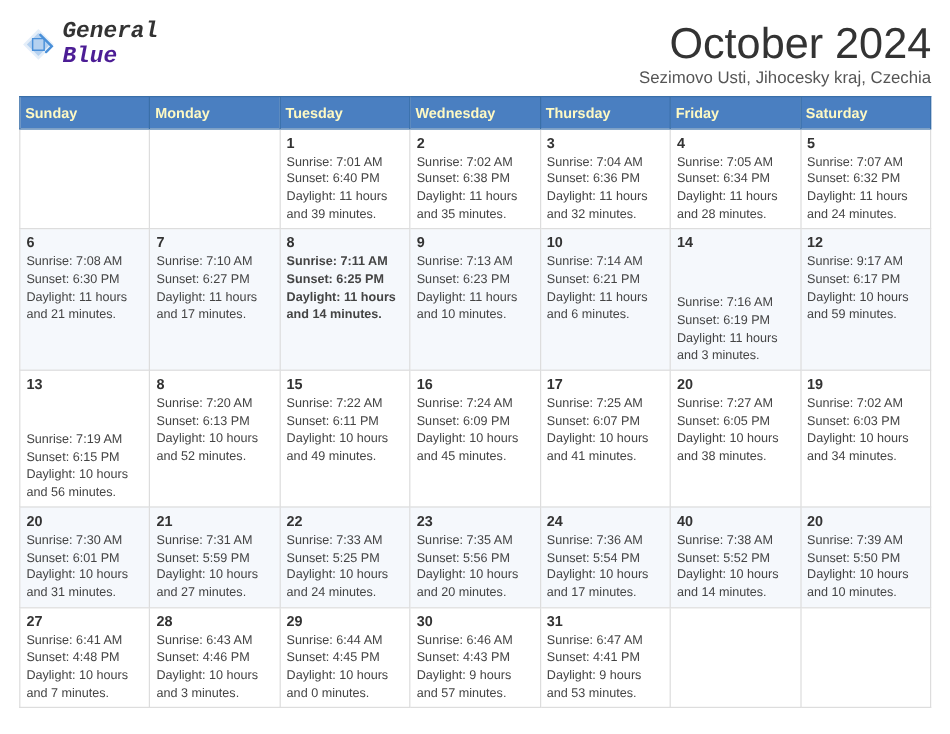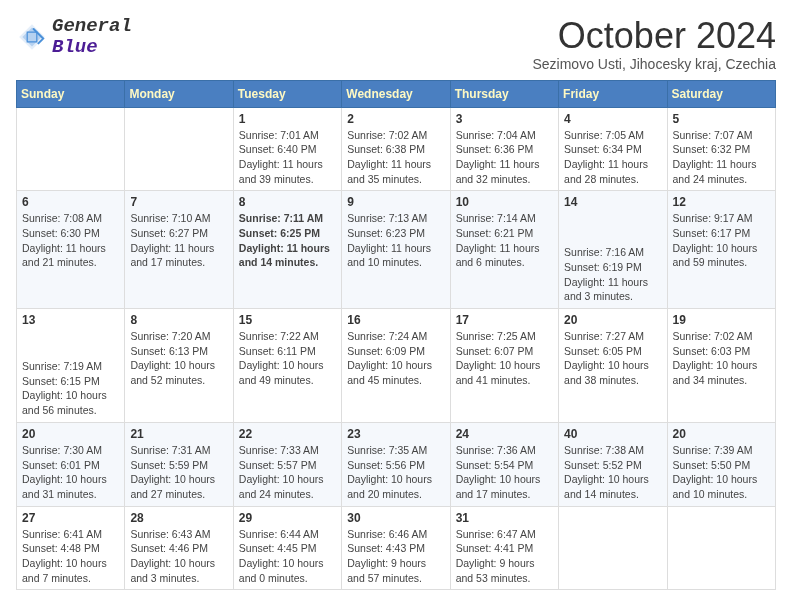--- a/index.html
+++ b/index.html
@@ -258,21 +258,21 @@
         </td>
         <td>
           <span class="day-number">21</span>
           <div class="day-info" style="white-space: pre-line;">Sunrise: 7:31 AM
 Sunset: 5:59 PM
 Daylight: 10 hours and 27 minutes.</div>
         </td>
         <td>
           <span class="day-number">22</span>
           <div class="day-info" style="white-space: pre-line;">Sunrise: 7:33 AM
-Sunset: 5:57 PM
+Sunset: 5:25 PM
 Daylight: 10 hours and 24 minutes.</div>
         </td>
         <td>
           <span class="day-number">23</span>
           <div class="day-info" style="white-space: pre-line;">Sunrise: 7:35 AM
 Sunset: 5:56 PM
 Daylight: 10 hours and 20 minutes.</div>
         </td>
         <td>
           <span class="day-number">24</span>

